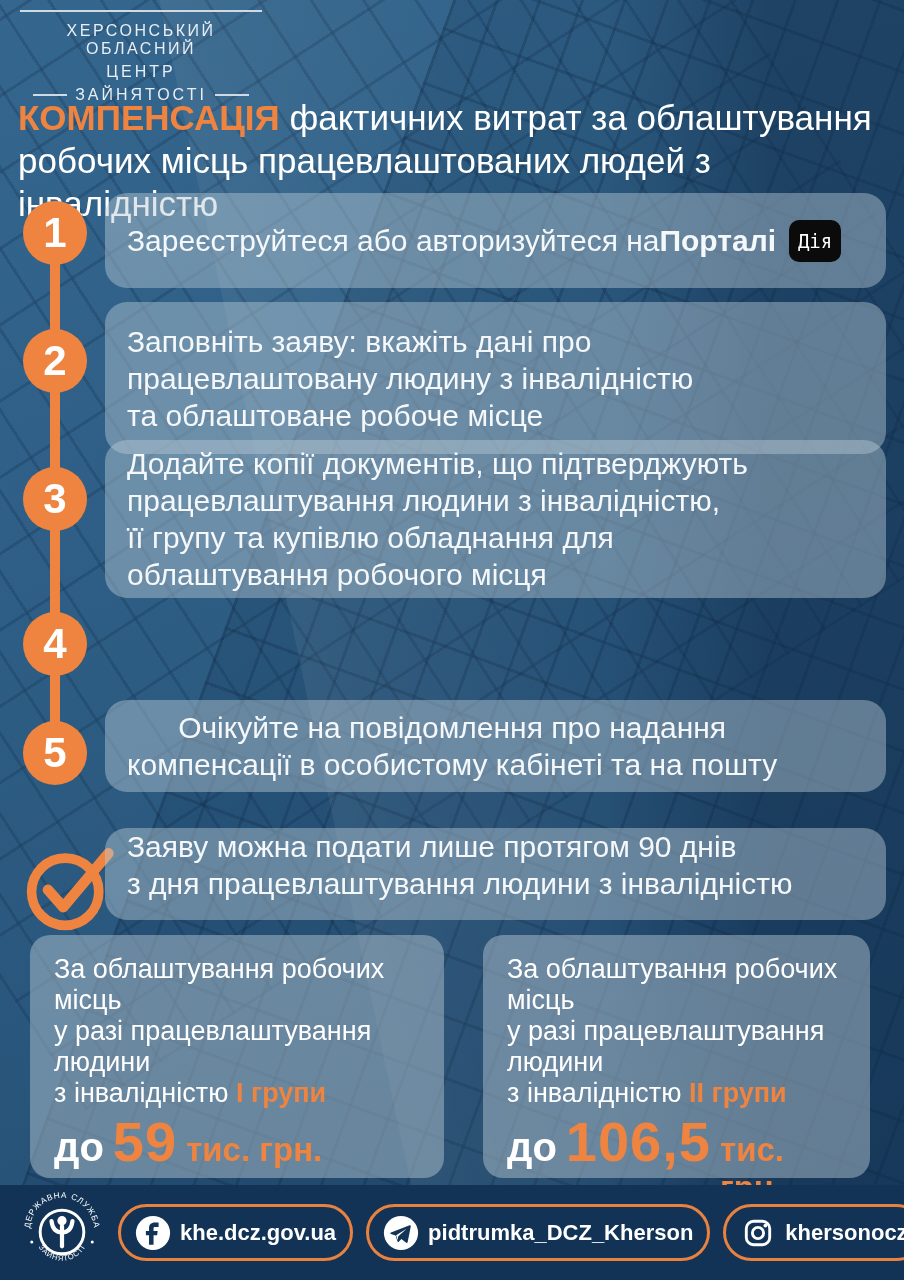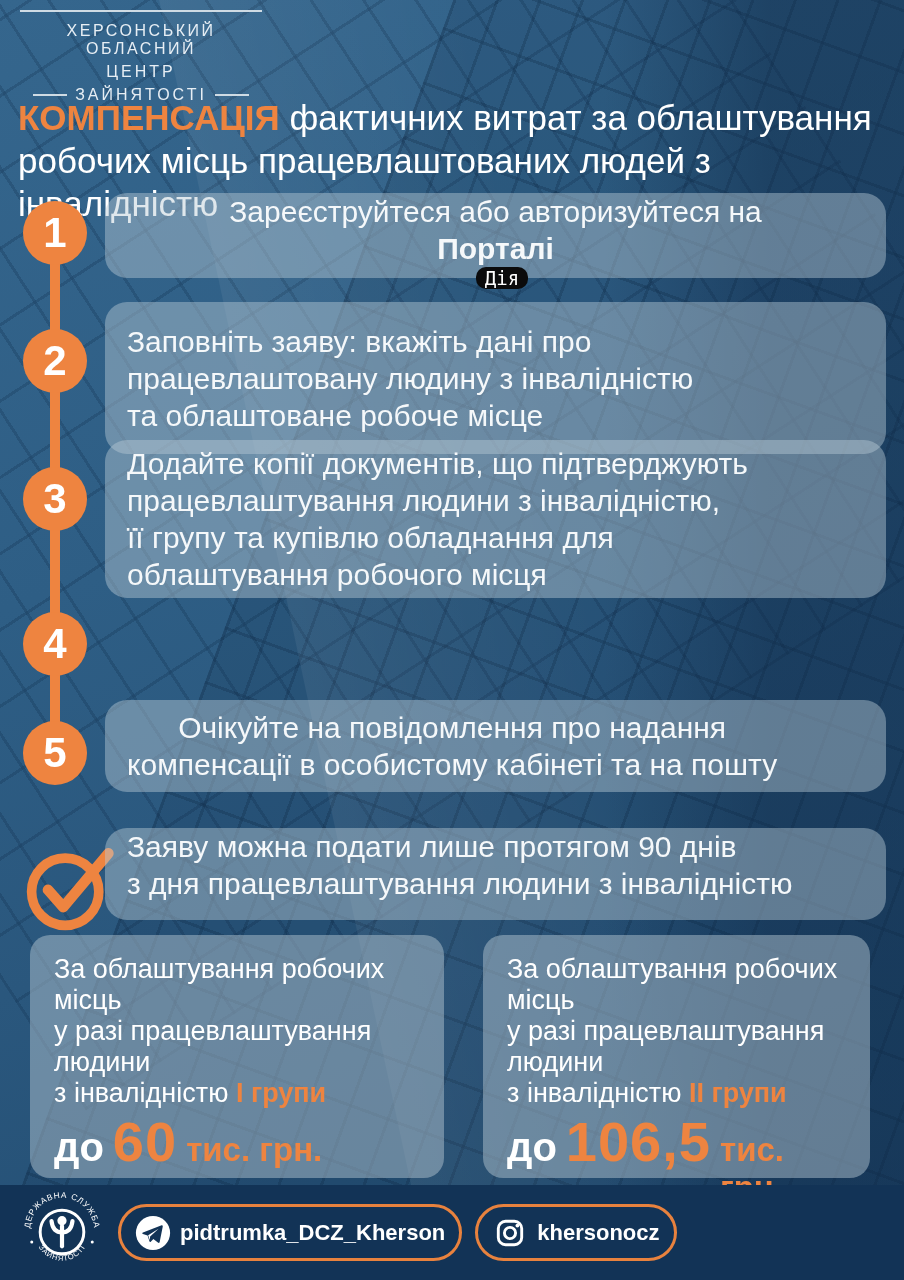--- a/index.html
+++ b/index.html
@@ -40,21 +40,21 @@
   
   .tl-line { position:absolute; left:50px; top:233px; width:10px; height:520px; background:#EE8440; }
   .step-circle { position:absolute; left:23px; width:64px; height:64px; border-radius:50%;
                  background:#EE8440; color:#fff; font-size:42px; font-weight:700;
                  display:flex; align-items:center; justify-content:center; }
   #circle-1 { top:201px; } #circle-2 { top:329px; } #circle-3 { top:467px; }
   #circle-4 { top:612px; } #circle-5 { top:721px; }
 
   .step-box { position:absolute; left:105px; width:781px; border-radius:22px;
               background:rgba(183,201,213,.45); display:flex; align-items:center; padding:0 22px; }
-  #box-1 { top:193px; height:85px;flex-direction:column; }
+  #box-1 { top:193px; height:95px; }
   #box-2 { top:302px; height:152px; }
   #box-3 { top:440px; height:158px; }
   #box-4 { top:606px; height:88px; }
   #box-5 { top:700px; height:92px;text-align:center; }
   .step-text { font-size:30px; line-height:37px; color:#f5f8fa; white-space:pre-line; }
   .step-text-bold { font-weight:700; }
 
   .diia-badge { display:inline-flex; align-items:center; justify-content:center;
                 width:52px; height:42px; margin-left:13px; border-radius:10px;
                 background:#0B0B0C; color:#fff; font-size:19px;
@@ -151,38 +151,45 @@
     </div>
 
   <div class="card" id="card-1">
     <div class="card-text"><span>За облаштування робочих
 місць
 у разі працевлаштування
 людини
 з інвалідністю</span> <span class="card-group">І групи</span></div>
     <div class="amount-row">
         <span class="amount-prefix">до</span>
-        <span class="amount-value">60</span>
+        <span class="amount-value">59</span>
         <span class="amount-unit">тис. грн.</span>
       </div>
   </div>
   <div class="card" id="card-2">
     <div class="card-text"><span>За облаштування робочих
 місць
 у разі працевлаштування
 людини
 з інвалідністю</span> <span class="card-group">ІІ групи</span></div>
     <div class="amount-row">
         <span class="amount-prefix">до</span>
         <span class="amount-value">106,5</span>
         <span class="amount-unit">тис. грн.</span>
       </div>
   </div>
 
   <footer class="footer">
+    <div class="pill">
+      <svg class="pill-icon" viewBox="0 0 40 40">
+        <circle cx="20" cy="20" r="19" fill="#ffffff"></circle>
+        <path d="M22.6 13.2h3.6V8.3h-4.2c-4.2 0-6.4 2.5-6.4 6.2v3.3h-3.5v4.8h3.5V33h5V22.6h4l.6-4.8h-4.6v-2.8c0-1.3.5-1.8 2-1.8z" fill="#123356"></path>
+      </svg>
+      <span>khe.dcz.gov.ua</span>
+    </div>
     <div class="pill">
       <svg class="pill-icon" viewBox="0 0 40 40">
         <circle cx="20" cy="20" r="19" fill="#ffffff"></circle>
         <path d="M29.6 11.4 8.9 19.4c-1 .4-1 1.3-.1 1.6l5.2 1.9 2 6.4c.3.8.9 1 1.5.4l2.9-2.9 5.4 4c.7.4 1.4.1 1.6-.8l3.4-16.9c.3-1.3-.5-1.9-1.2-1.7zM14.6 22.6l11.6-7.4-9.4 8.7-.4 4.2-1.8-5.5z" fill="#123356"></path>
       </svg>
       <span>pidtrumka_DCZ_Kherson</span>
     </div>
     <div class="pill">
       <svg class="pill-icon" viewBox="0 0 40 40">
         <rect x="7" y="7" width="26" height="26" rx="8" fill="none" stroke="#ffffff" stroke-width="3.2"></rect>

